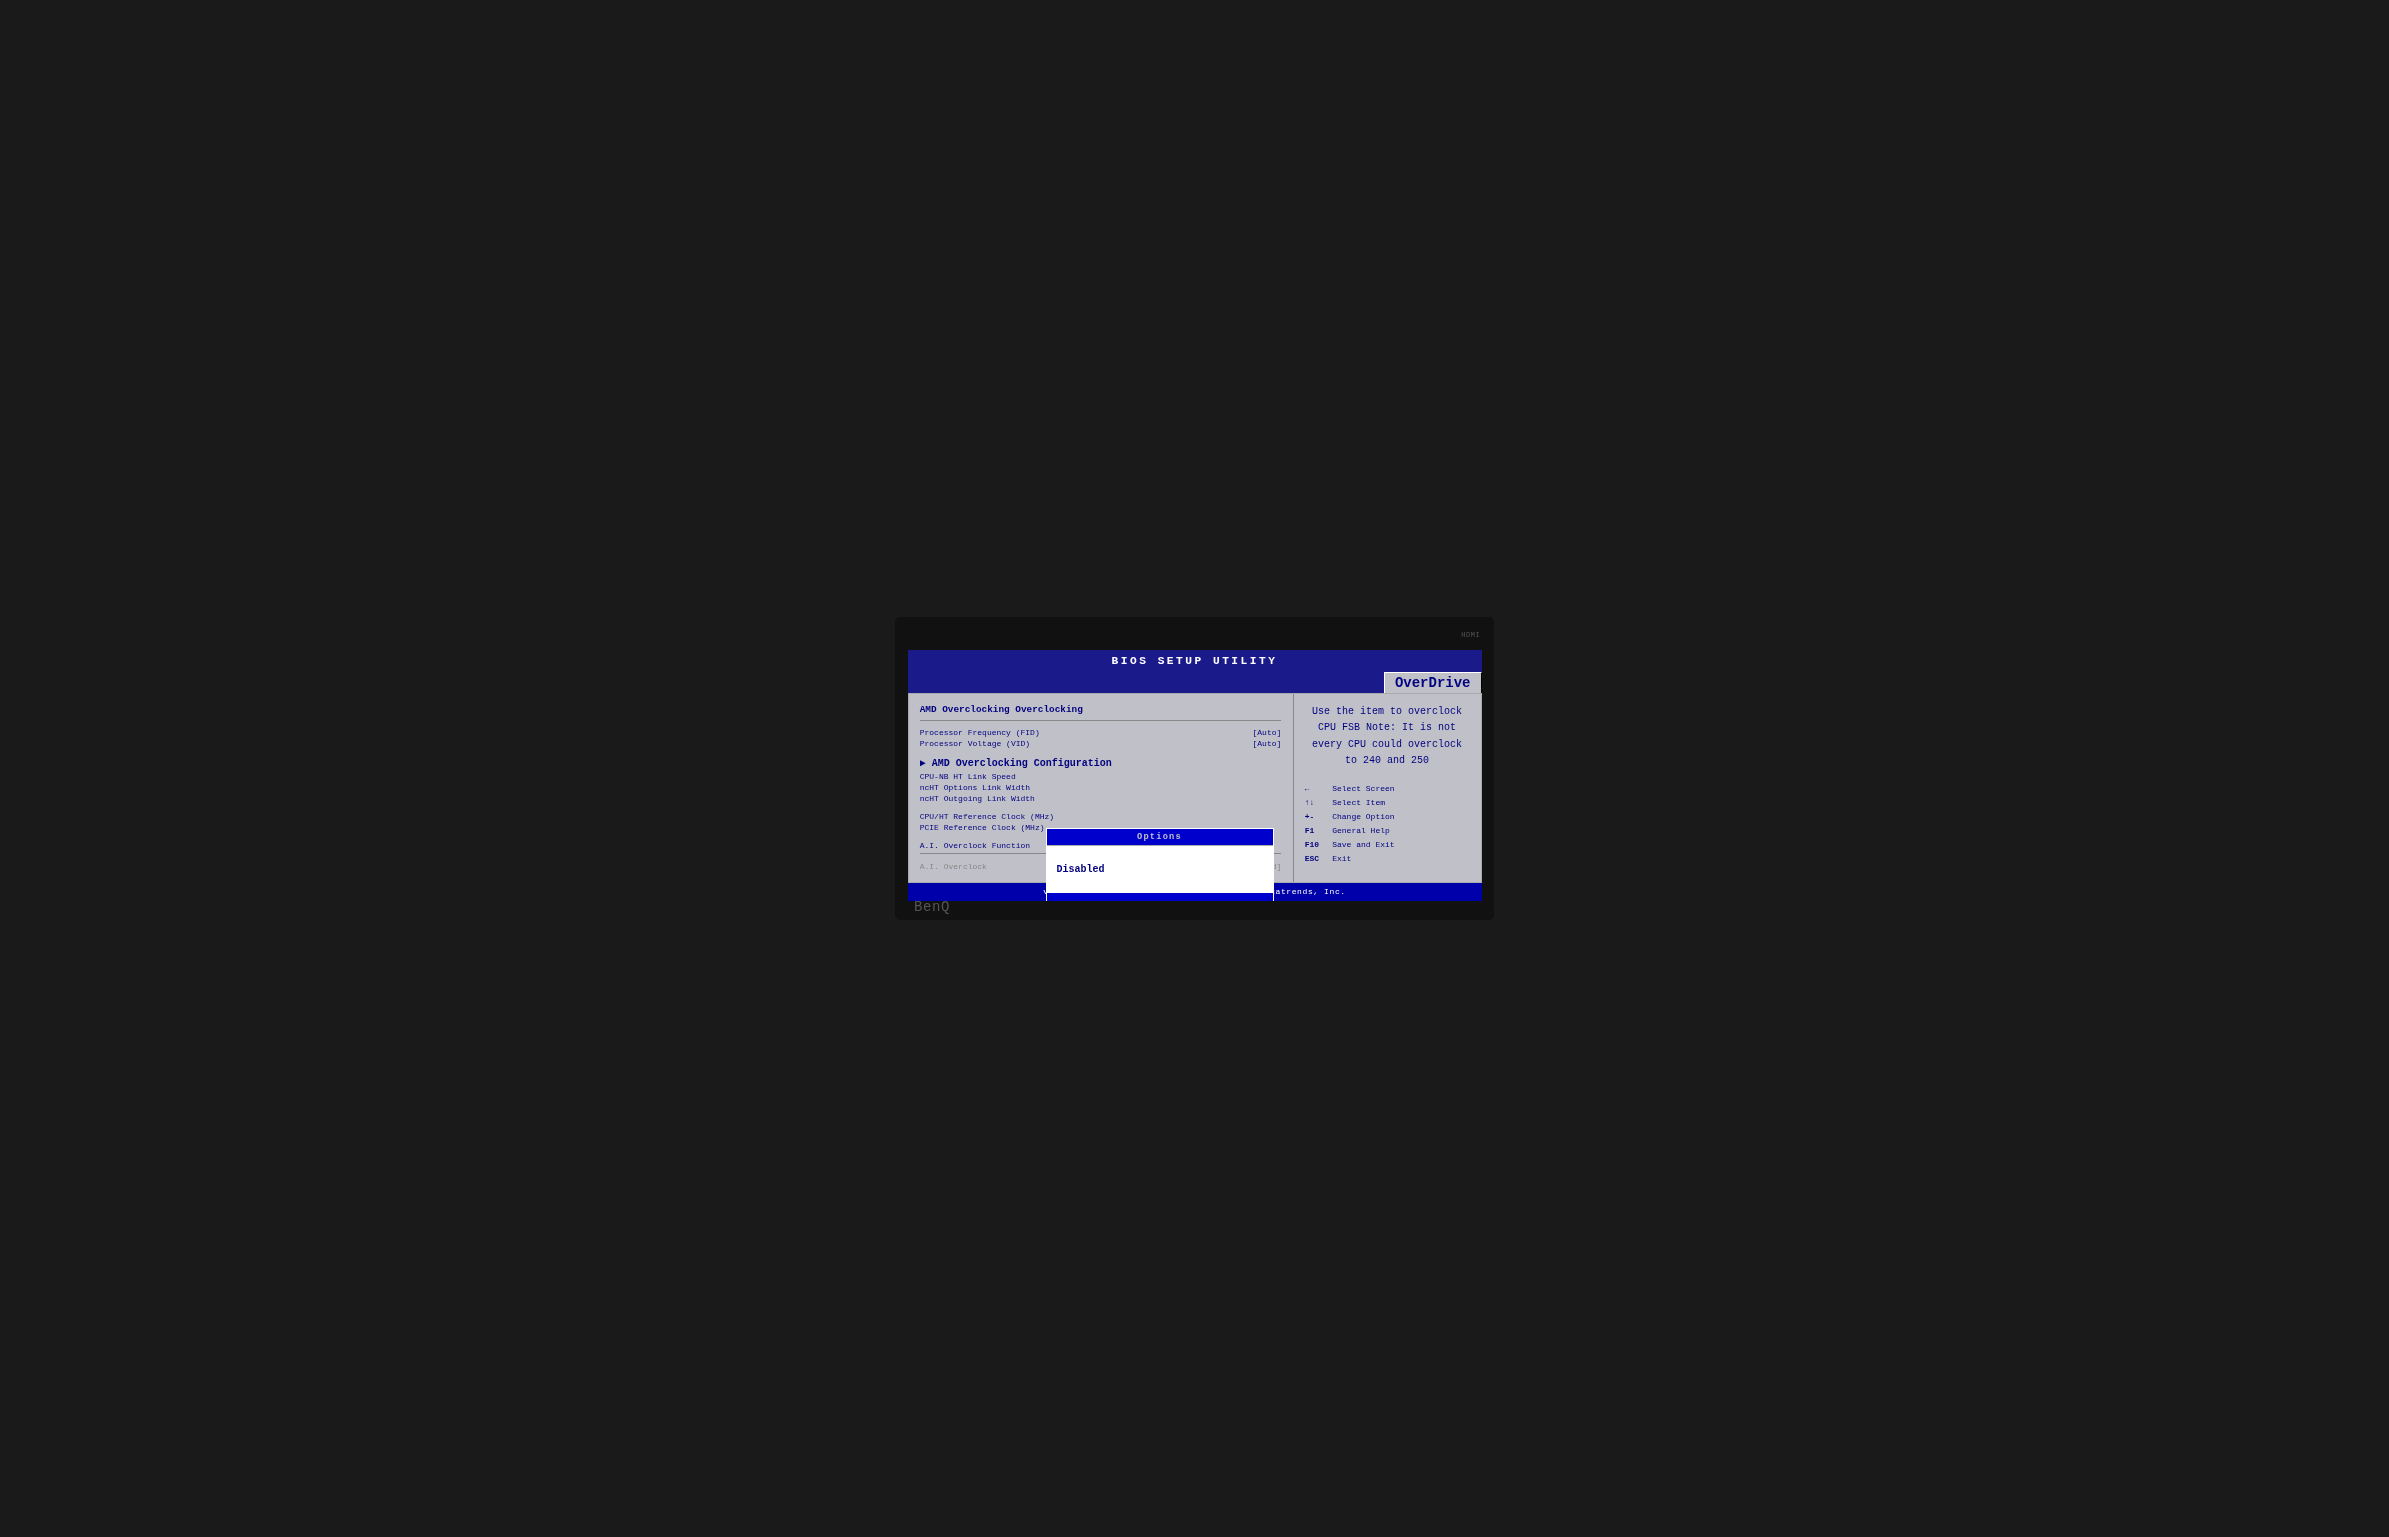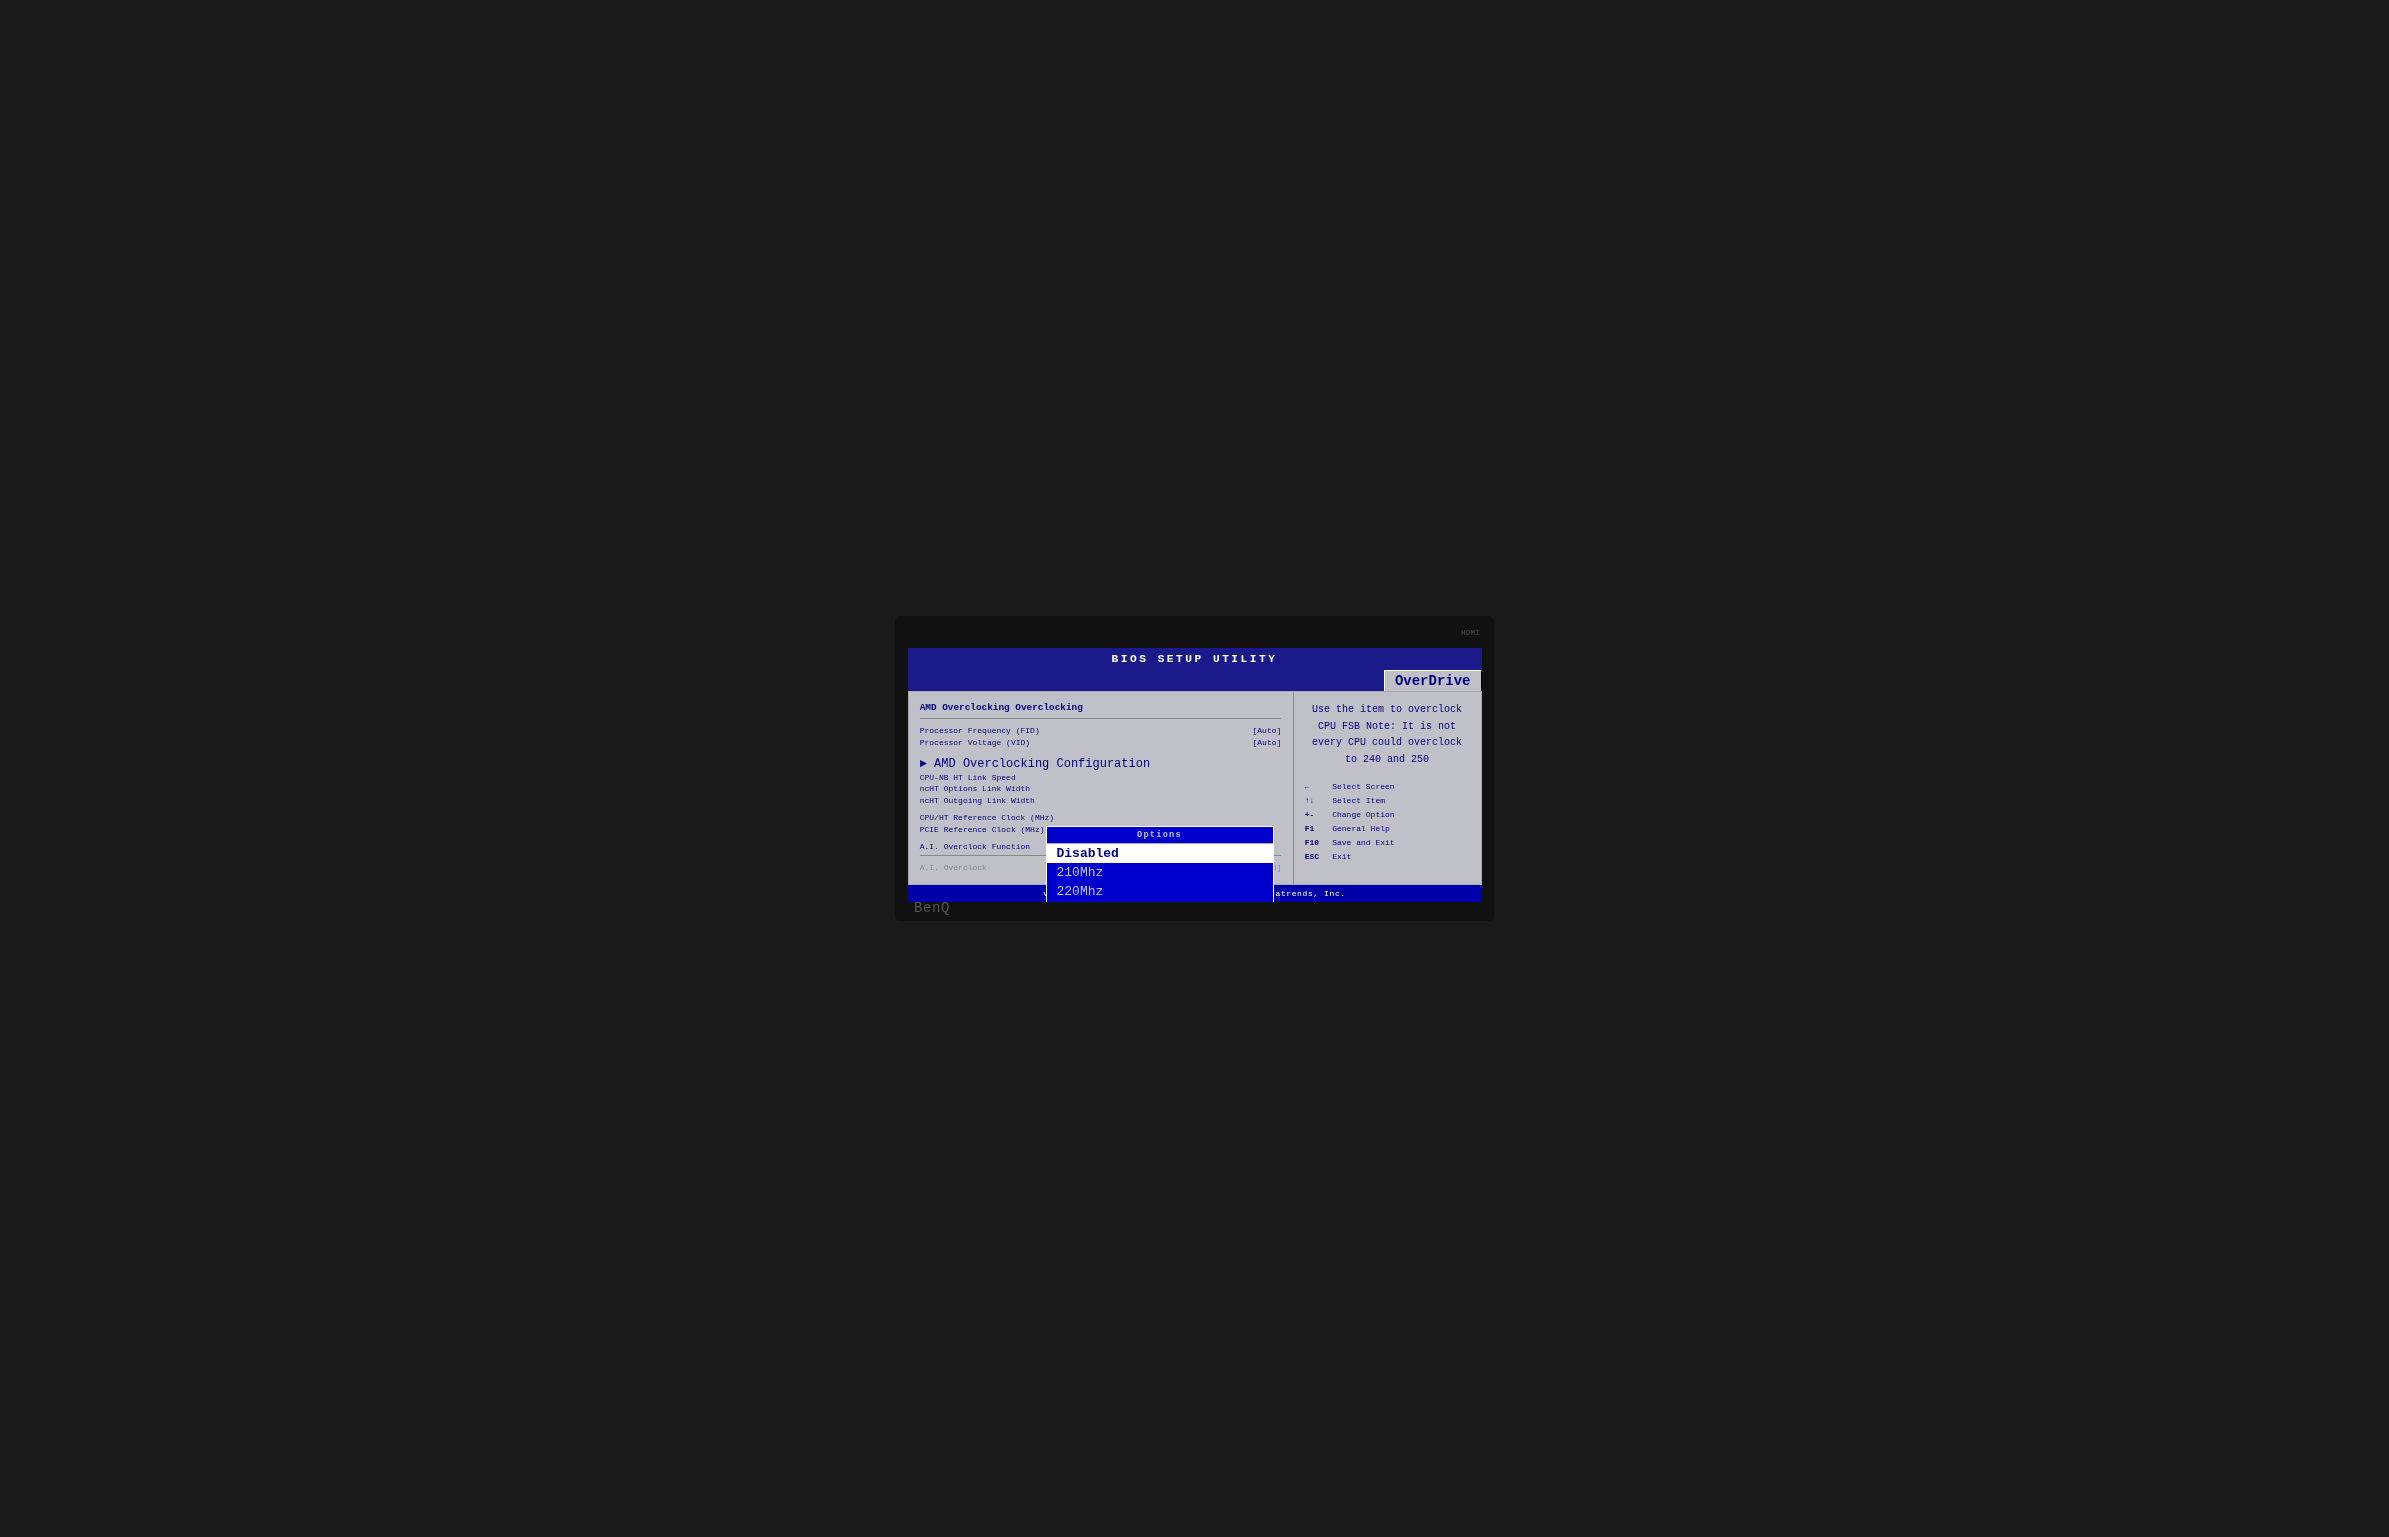--- a/index.html
+++ b/index.html
@@ -87,23 +87,23 @@
       padding: 1.2px 0;
       display: flex;
       justify-content: space-between;
       text-align: right;
     }
     .menu-item .value {
       color: #000080;
     }
     .menu-item-arrow {
       color: #000080;
-      font-size: 12px;
+      font-size: 10px;
       padding: 2.5px 0 1.2px 0;
-      font-weight: normal;
+      font-weight: bold;
     }
     .menu-item-dim {
       color: #888;
       font-size: 8px;
       padding: 1.2px 0;
       display: flex;
       justify-content: space-between;
     }
     .spacer { height: 6.2px; }
     .help-text {
@@ -152,22 +152,22 @@
       text-align: center;
       color: #c0c0c8;
       font-size: 8.7px;
       font-weight: bold;
       padding: 3.1px 0;
       border-bottom: 0.6px solid #aaa;
       letter-spacing: 1.2px;
     }
     .option-item {
       color: #c0c0ff;
-      font-size: 13px;
-      padding: 2px 10px;
+      font-size: 10px;
+      padding: 18px 10px;
       cursor: pointer;
     }
     .option-item.selected {
       background: #ffffff;
       color: #000080;
       font-weight: bold;
     }
     .options-popup-shadow {
       position: absolute;
       top: 138px;

